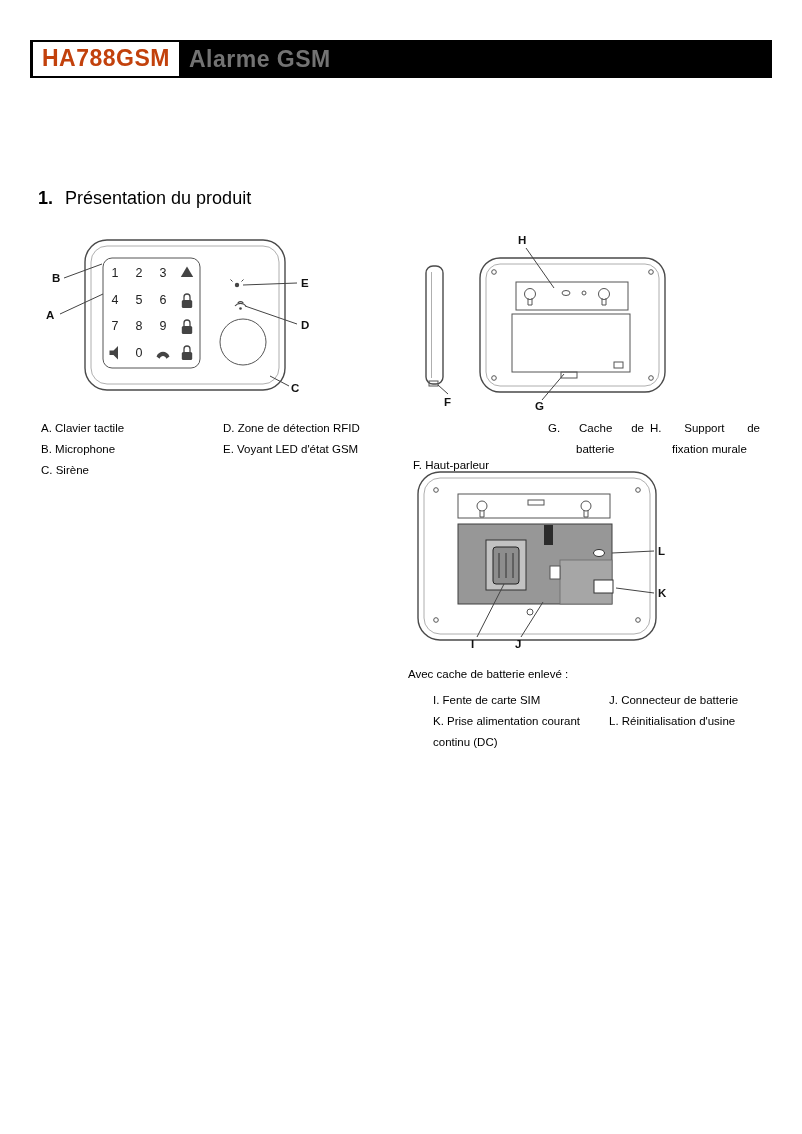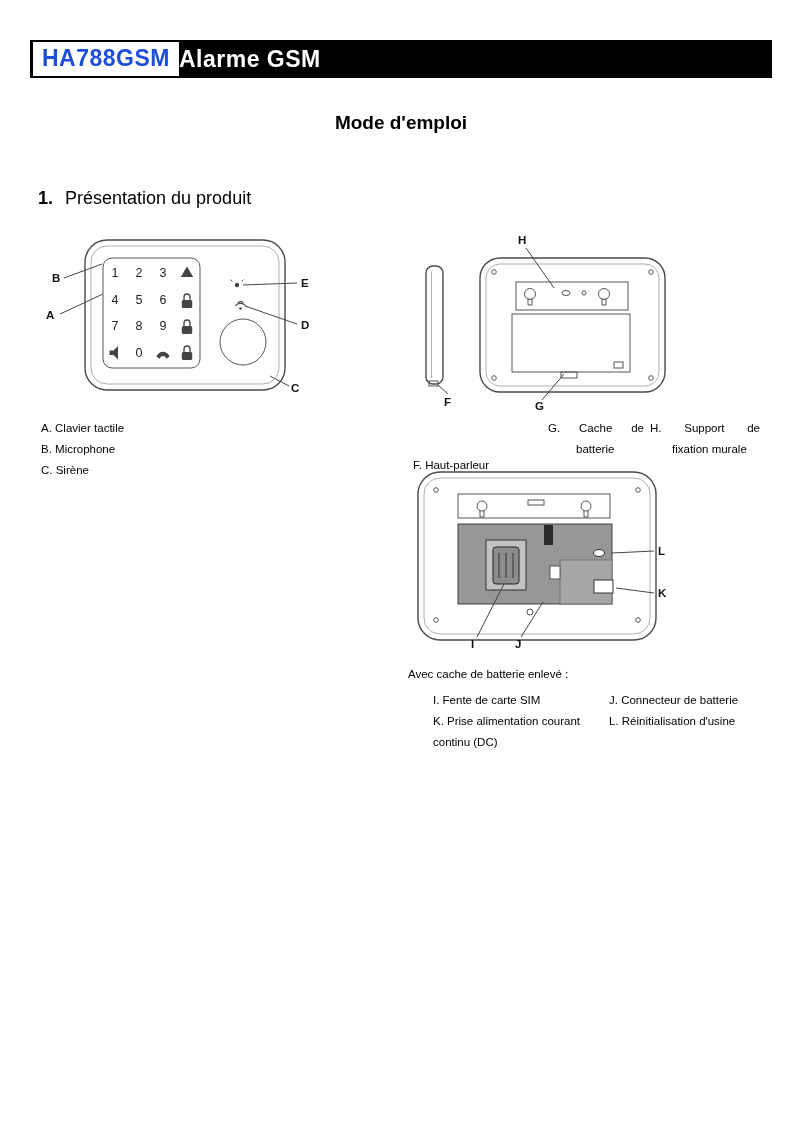--- a/index.html
+++ b/index.html
@@ -2,22 +2,22 @@
 <html><head>
 <meta charset="utf-8">
 <style>
   * { margin:0; padding:0; box-sizing:border-box; }
   html,body { background:#e8e8e8; }
   body { font-family:"Liberation Sans", sans-serif; color:#000; }
   .page { position:relative; width:802px; height:1134px; background:#fff; margin:0 auto; overflow:hidden; }
 
   
   .topbar { position:absolute; left:30px; top:40px; width:742px; height:38px; background:#000; display:flex; align-items:center; }
-  .model-badge { background:#fff; color:#1d4ed8; font-weight:bold; font-size:23px; line-height:1; padding:5px 9px 6px 9px; margin-left:3px; letter-spacing:0.5px; }
-  .product-name { color:#ffffff; font-weight:bold; font-size:23px; letter-spacing:0.5px; }
+  .model-badge { background:#fff; color:#c2410c; font-weight:bold; font-size:23px; line-height:1; padding:5px 9px 6px 9px; margin-left:3px; letter-spacing:0.5px; }
+  .product-name { color:#737373; font-weight:bold; font-size:23px; margin-left:10px; letter-spacing:0.5px; }
 
   
   .doc-title { position:absolute; left:0; top:112px; width:802px; text-align:center; font-size:19px; font-weight:bold; }
   .section-heading { position:absolute; left:38px; top:188px; font-size:18px; }
   .sec-num { font-weight:bold; margin-right:12px; }
 
   
   .diagram { position:absolute; }
   .diagram-front { left:40px; top:230px; }
   .diagram-back  { left:408px; top:228px; }
@@ -53,21 +53,20 @@
 </head>
 <body>
 
 <div class="page">
 
   <header class="topbar">
     <span class="model-badge">HA788GSM</span>
     <span class="product-name">Alarme GSM</span>
   </header>
 
-  <h1 class="doc-title">Mode d'emploi</h1>
 
   <div class="section-heading">
     <span class="sec-num">1.</span><span>Présentation du produit</span>
   </div>
 
   <svg class="diagram diagram-front" width="280" height="175" viewBox="0 0 280 175">
     <rect class="outline" x="45" y="10" width="200" height="150" rx="22"></rect>
     <rect class="thin" x="51" y="16" width="188" height="138" rx="16"></rect>
     <rect class="part" x="63" y="28" width="97" height="110" rx="9"></rect>
 
@@ -161,20 +160,24 @@
     <line class="cl" x1="134" y1="172" x2="156" y2="146"></line>
     <text class="callout" x="127" y="182">G</text>
   </svg>
 
   <div class="legend">
     <div class="legend-col col1">
       <div>A. Clavier tactile</div>
       <div>B. Microphone</div>
       <div>C. Sirène</div>
     </div>
+    <div class="legend-col col2">
+      <div>D. Zone de détection RFID</div>
+      <div>E. Voyant LED d'état GSM</div>
+    </div>
     <div class="legend-col col3">
       <div>F. Haut-parleur</div>
     </div>
     <div class="legend-col col4">
       <div class="jtext hang28">G. Cache de batterie</div>
     </div>
     <div class="legend-col col5">
       <div class="jtext hang22">H. Support de fixation murale</div>
     </div>
   </div>

